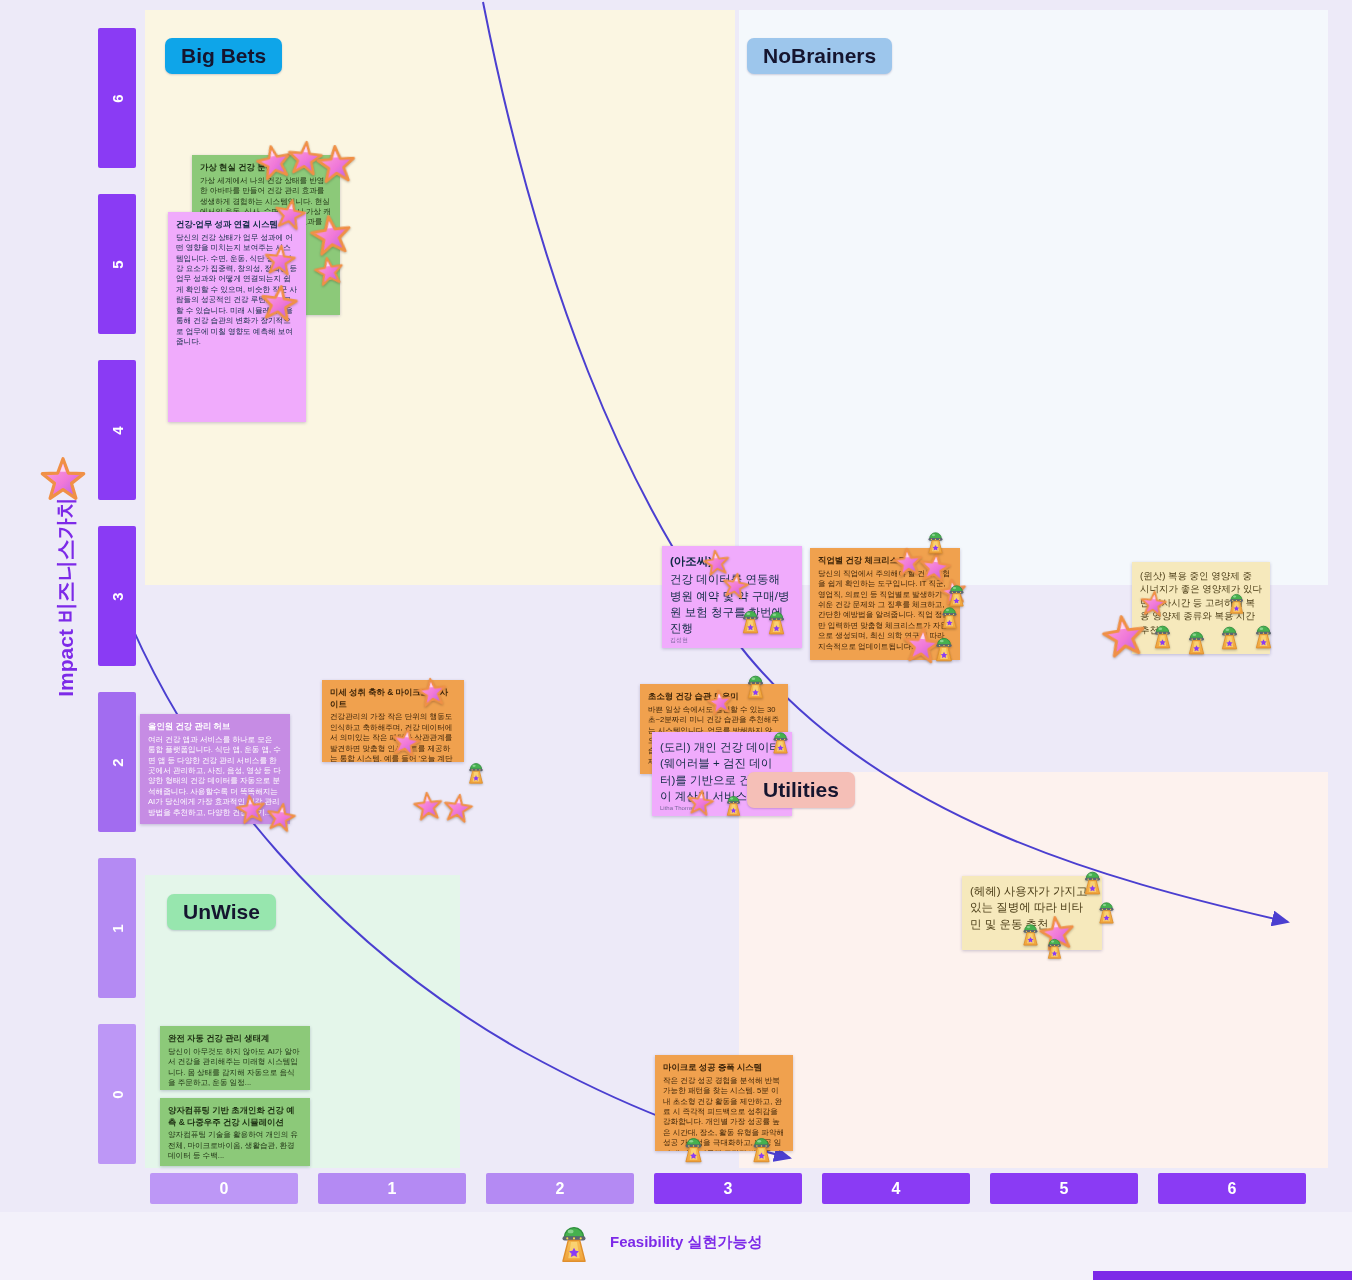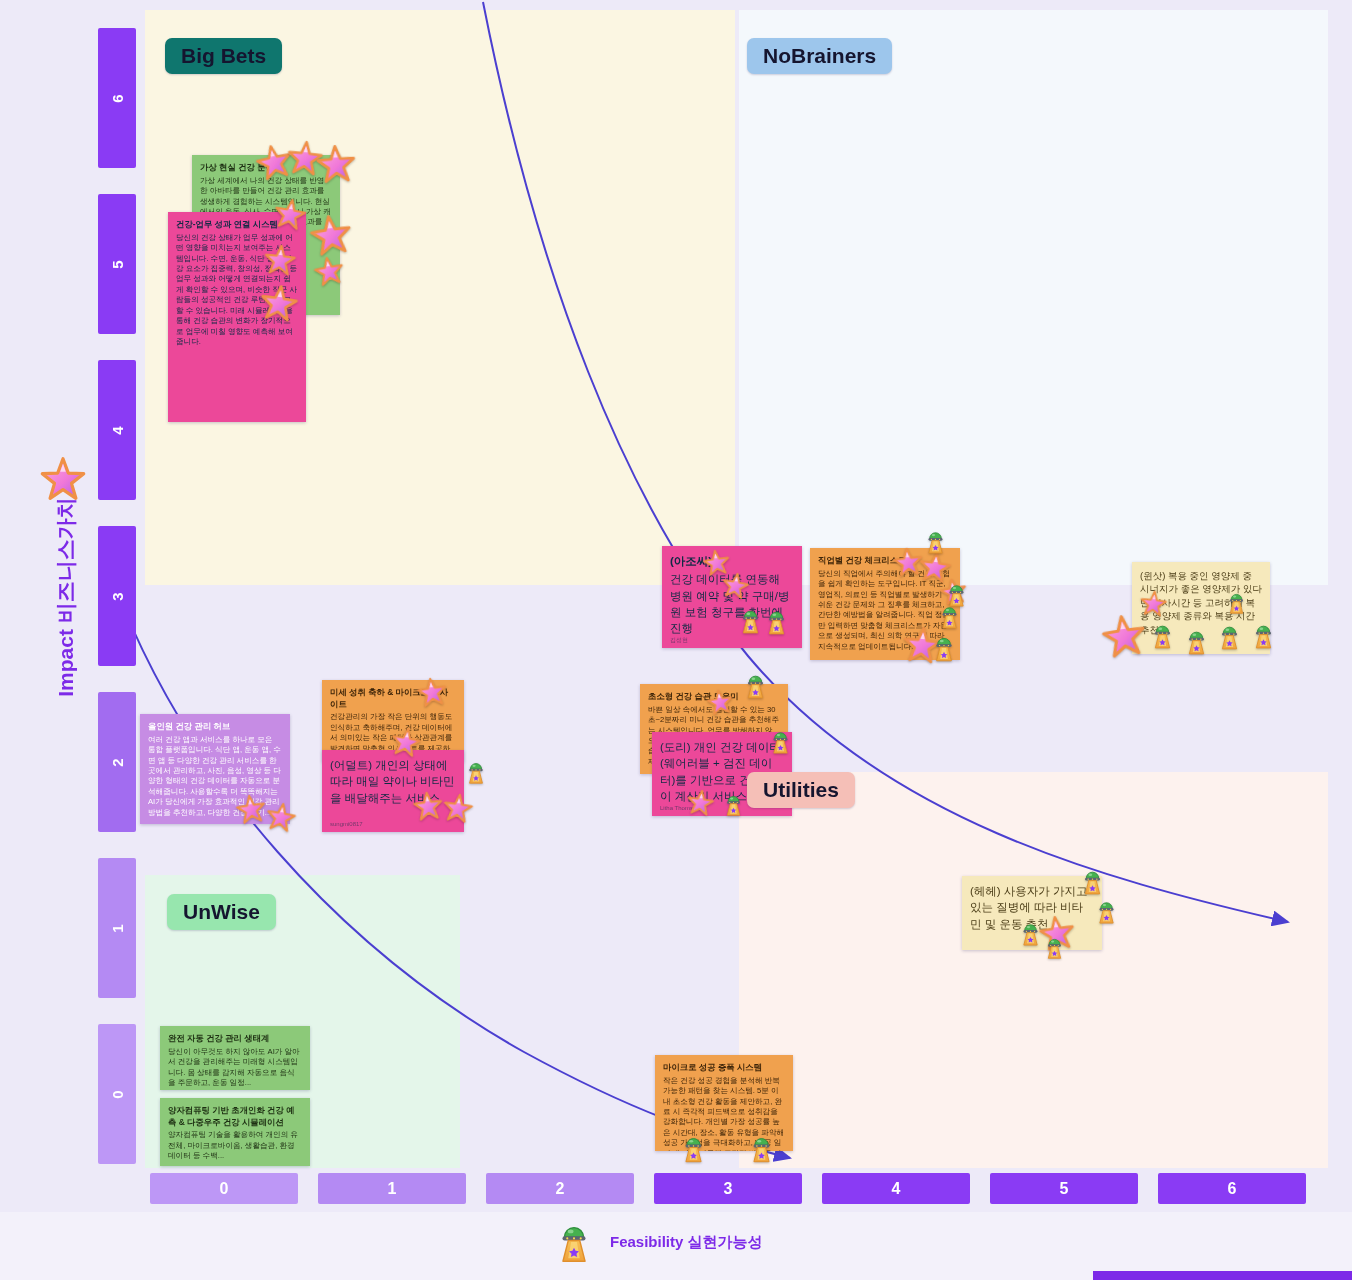--- a/index.html
+++ b/index.html
@@ -34,35 +34,35 @@
   .x-axis-label { position:absolute; left:550px; top:1218px; display:flex; align-items:center; gap:12px; z-index:3; }
   .x-axis-label .ufo { width:48px; height:48px; }
   .x-axis-label .txt { color:#7d2ae8; font-weight:700; font-size:15px; }
 
   
   .curves { position:absolute; left:0; top:0; z-index:1; pointer-events:none; }
 
   
   .badge { position:absolute; padding:6px 16px; border-radius:7px; font-weight:700; font-size:21px;
            color:#15152f; box-shadow:0 1px 2px rgba(40,30,90,.2); z-index:7; }
-  .b-bigbets    { left:165px; top:38px;  background:#0f766e; }
+  .b-bigbets    { left:165px; top:38px;  background:#0ea5e9; }
   .b-nobrainers { left:747px; top:38px;  background:#9dc6ec; }
   .b-unwise     { left:167px; top:894px; background:#97e6ae; }
   .b-utilities  { left:747px; top:772px; background:#f5bfb7; }
 
   
   .note { position:absolute; padding:7px 8px; font-size:7.6px; line-height:1.38; overflow:hidden;
           box-shadow:0 1px 3px rgba(70,60,120,.28); z-index:2; }
   .note .t { font-weight:700; font-size:8.4px; margin-bottom:2px; }
   .note.big { font-size:11.5px; line-height:1.42; }
   .note.big .t { font-size:11.5px; }
   .note.mid { font-size:9.5px; line-height:1.42; }
   .note .author { position:absolute; bottom:3px; left:8px; font-size:6px; opacity:.55; }
   .n-green  { background:#8cc979; color:#1d2f12; }
-  .n-blue   { background:#ec4899; color:#0f2a44; }
+  .n-blue   { background:#f0abfc; color:#0f2a44; }
   .n-orange { background:#f0a14e; color:#3d2408; }
   .n-yellow { background:#f6e9bc; color:#4a3c16; }
   .n-purple { background:#c68ce4; color:#ffffff; }
   .front { z-index:3; }
 
   
   .sticker { position:absolute; z-index:6; filter:drop-shadow(0 1px 1px rgba(0,0,0,.25)); }
 
   .bottom-strip { position:absolute; left:1093px; top:1271px; width:259px; height:9px;
                   background:#7d2ae8; z-index:8; }
@@ -206,24 +206,20 @@
 
   <div class="note n-yellow mid" style="left:1132px;top:562px;width:138px;height:92px;">
     <div class="b">(윈삿) 복용 중인 영양제 중 시너지가 좋은 영양제가 있다면 식사시간 등 고려하여 복용 영양제 종류와 복용 시간 추천</div>
   </div>
 
   <div class="note n-orange" style="left:322px;top:680px;width:142px;height:82px;">
     <div class="t">미세 성취 축하 &amp; 마이크로 인사이트</div>
     <div class="b">건강관리의 가장 작은 단위의 행동도 인식하고 축하해주며, 건강 데이터에서 의미있는 작은 패턴과 상관관계를 발견하면 맞춤형 인사이트를 제공하는 통합 시스템. 예를 들어 '오늘 계단 3층 오르기' 같은 작은 목표를 달성하...</div>
   </div>
 
-  <div class="note n-blue big front" style="left:322px;top:750px;width:142px;height:82px;">
-    <div class="b">(어덜트) 개인의 상태에 따라 매일 약이나 비타민을 배달해주는 서비스</div>
-    <div class="author">sungmi0817</div>
-  </div>
 
   <div class="note n-purple" style="left:140px;top:714px;width:150px;height:110px;">
     <div class="t">올인원 건강 관리 허브</div>
     <div class="b">여러 건강 앱과 서비스를 하나로 모은 통합 플랫폼입니다. 식단 앱, 운동 앱, 수면 앱 등 다양한 건강 관리 서비스를 한 곳에서 관리하고, 사진, 음성, 영상 등 다양한 형태의 건강 데이터를 자동으로 분석해줍니다. 사용할수록 더 똑똑해지는 AI가 당신에게 가장 효과적인 건강 관리 방법을 추천하고, 다양한 건강 기기...</div>
   </div>
 
   <div class="note n-orange" style="left:640px;top:684px;width:148px;height:90px;">
     <div class="t">초소형 건강 습관 도우미</div>
     <div class="b">바쁜 일상 속에서도 실천할 수 있는 30초~2분짜리 미니 건강 습관을 추천해주는 시스템입니다. 업무를 방해하지 않으면서 개인 일정과 리듬에 맞춰 작은 습관을 제안하고, 즉각적인 피드백을 제공합니다.</div>
   </div>

